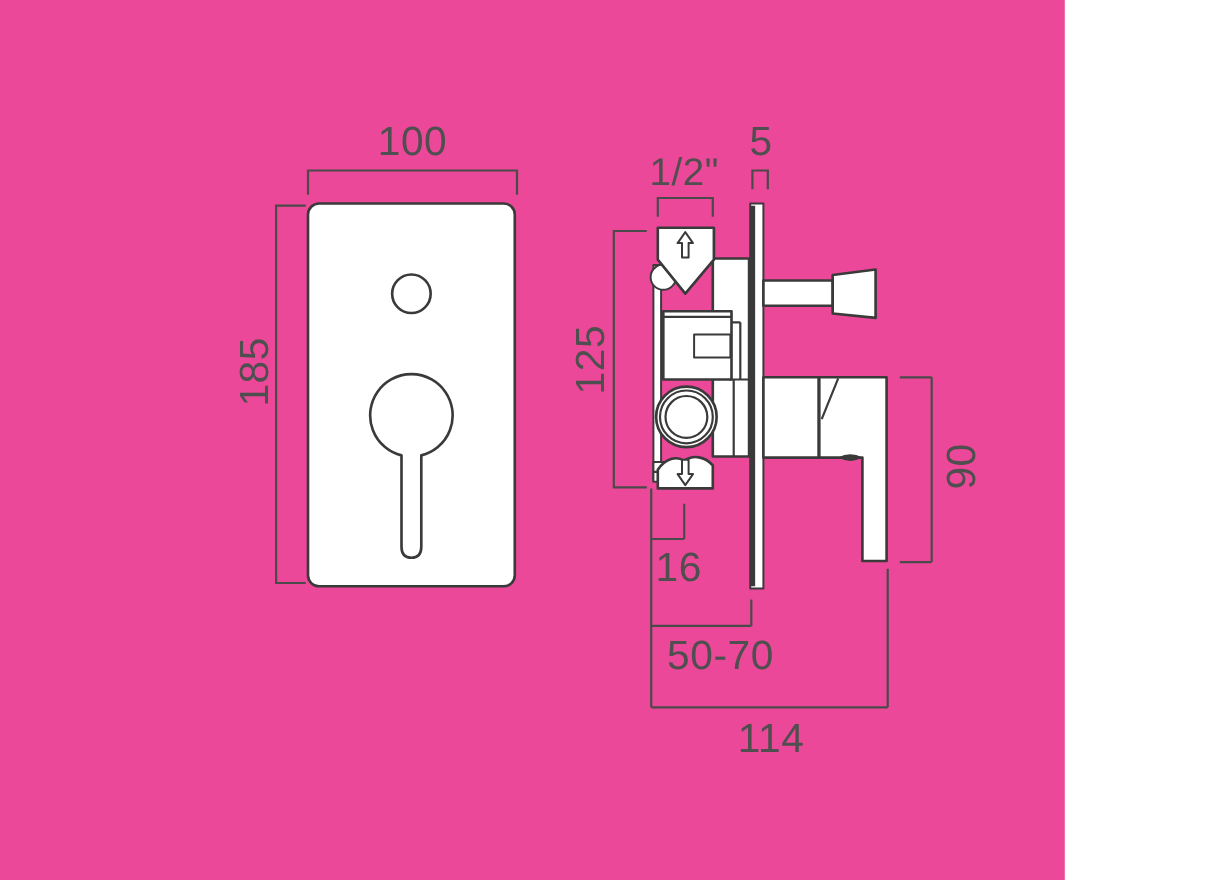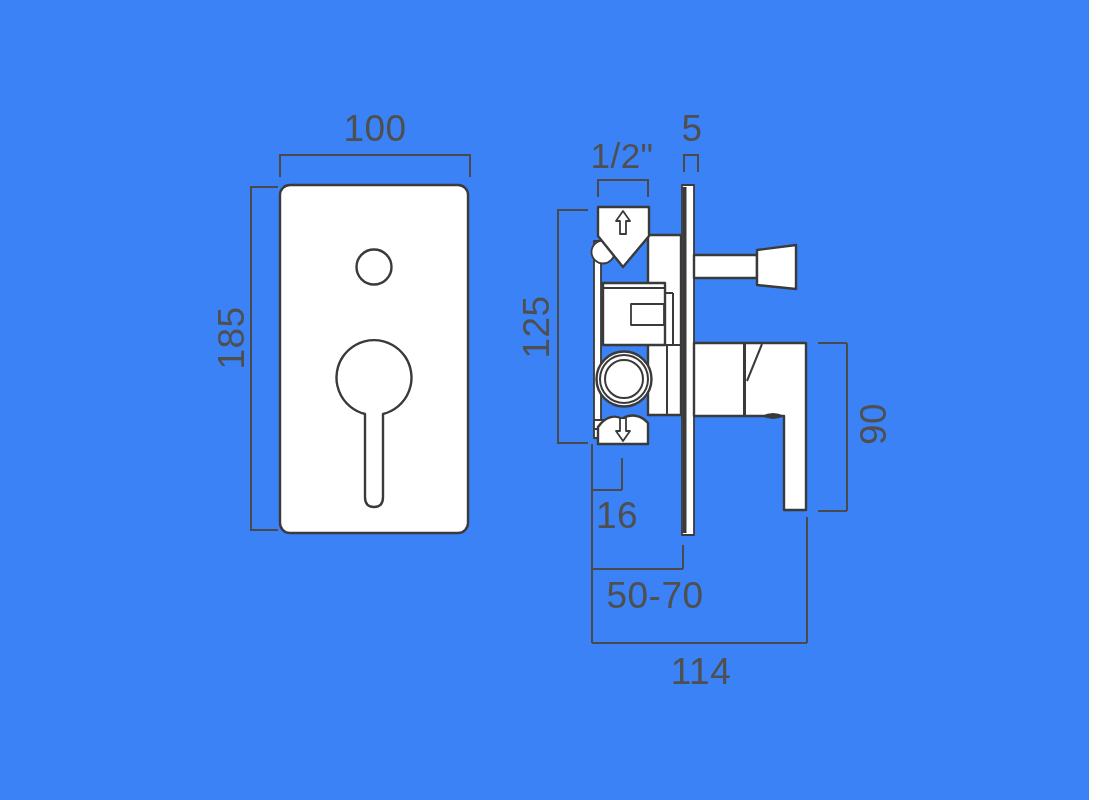--- a/index.html
+++ b/index.html
@@ -2,23 +2,23 @@
 <html><head>
 <meta charset="utf-8">
 <style>
   html, body {
     margin: 0;
     padding: 0;
     background: #ffffff;
   }
   .canvas {
     position: relative;
-    width: 1089px;
+    width: 968px;
     height: 800px;
-    background: #3b82f6;
+    background: #ec4899;
     overflow: hidden;
     font-family: "Liberation Sans", sans-serif;
     text-decoration: underline;
   }
   svg text {
     font-family: "Liberation Sans", "DejaVu Sans", sans-serif;
     font-weight: 300;
     letter-spacing: 0.5px;
     fill: #4f4f4f;
   }

